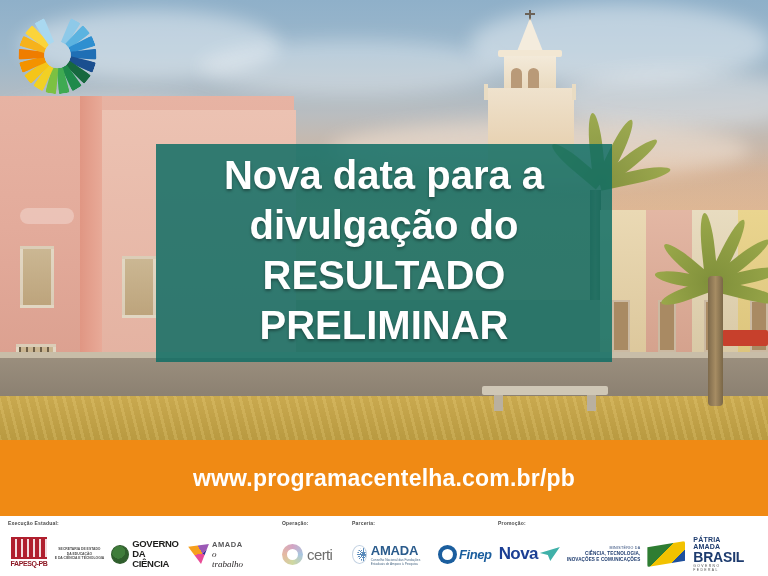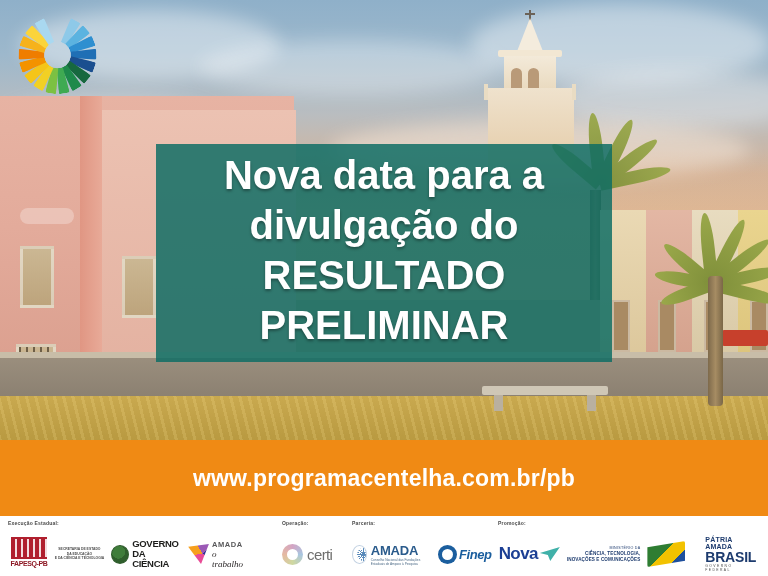--- a/index.html
+++ b/index.html
@@ -386,21 +386,21 @@
     clip-path: polygon(0 42%, 100% 0, 52% 100%, 40% 58%);
     opacity: .9;
   }
 
   
   .minist { font-size: 4.6px; line-height: 6px; font-weight: bold; color: #1d3b6e;
             text-align: right; white-space: nowrap; letter-spacing: .1px; }
   .minist .m1 { font-size: 3.6px; font-weight: normal; letter-spacing: .3px; }
 
   
-  .brasil { display: flex; align-items: center; gap: 20px; }
+  .brasil { display: flex; align-items: center; gap: 8px; }
   .brasil .flagmark {
     width: 40px; height: 26px;
     background: linear-gradient(135deg,#2e7d32 0 45%, #f2c200 45% 72%, #1e4f9c 72% 100%);
     border-radius: 2px;
     clip-path: polygon(0 24%, 100% 0, 100% 76%, 0 100%);
   }
   .brasil .b1 { font-size: 7px; font-weight: bold; color: #1d3b6e; letter-spacing: .2px; }
   .brasil .b2 { font-size: 14px; font-weight: bold; color: #1d3b6e; letter-spacing: -.2px; line-height: 14px;}
   .brasil .b3 { font-size: 3.4px; color: #4a4a4a; letter-spacing: 1.4px; }
 </style>

